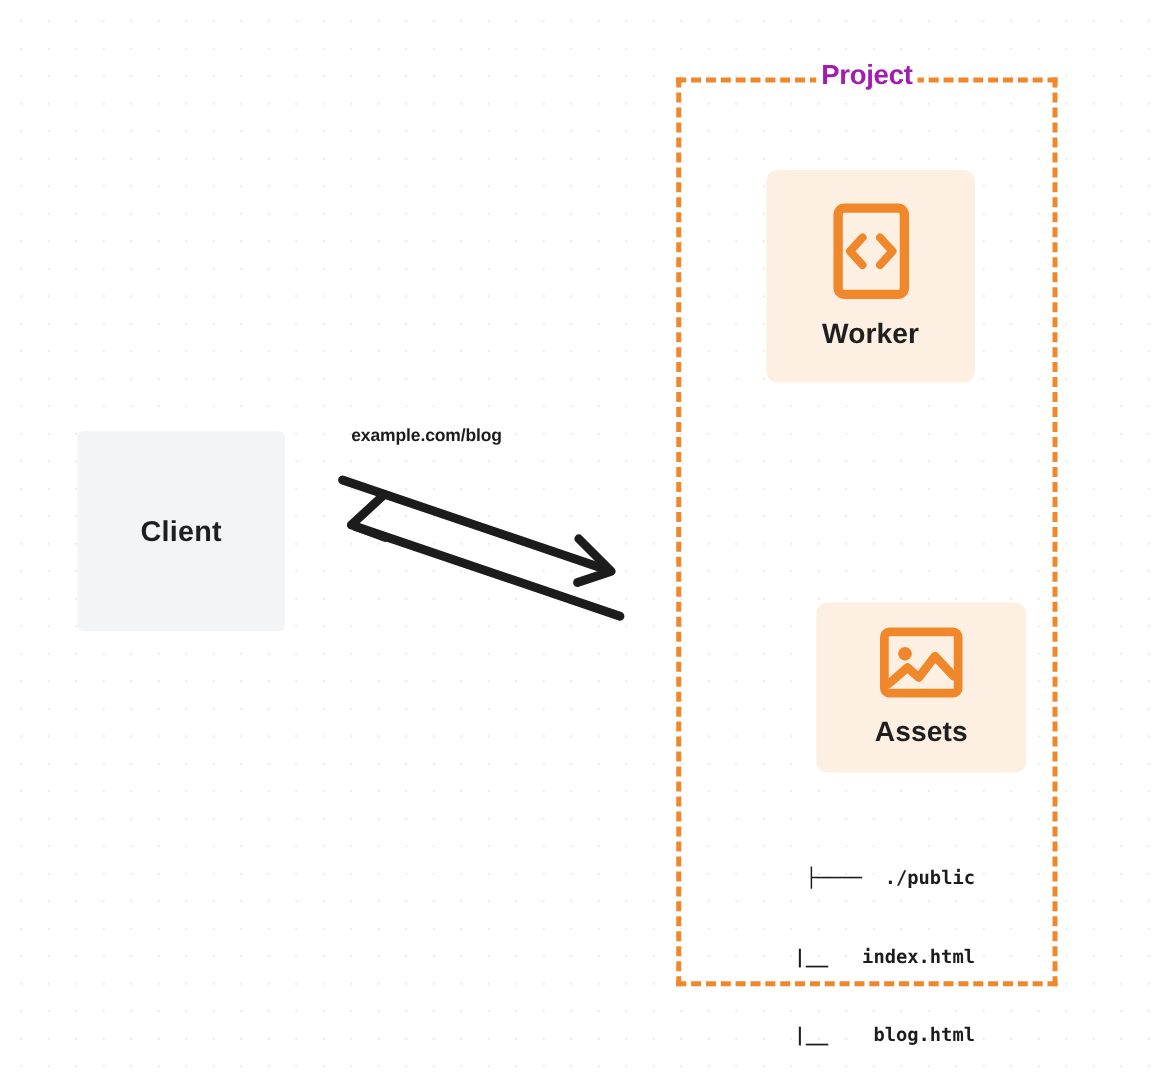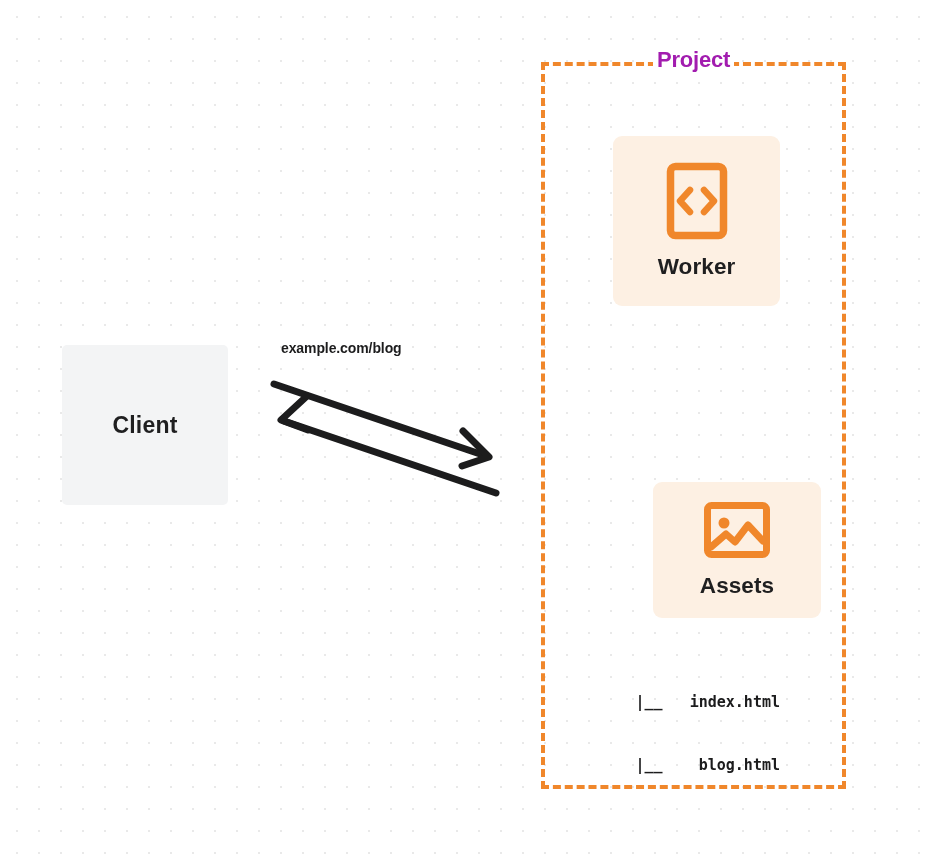--- a/index.html
+++ b/index.html
@@ -176,16 +176,17 @@
     <svg width="68" height="58" viewBox="0 0 68 58">
       <rect x="4.5" y="4.5" width="59" height="49" rx="4" ry="4" fill="none" stroke="#f0872b" stroke-width="7"></rect>
       <circle cx="21" cy="22" r="5.5" fill="#f0872b"></circle>
       <polyline points="8,46 23,33 32,41 45,24 60,40" fill="none" stroke="#f0872b" stroke-width="7" stroke-linecap="round" stroke-linejoin="round"></polyline>
     </svg>
   </div>
   <div class="node-label">Assets</div>
 </div>
 
 <div id="assets-file-tree">
+  <div>├────  ./public</div>
   <div>    |__   index.html</div>
   <div>    |__    blog.html</div>
   
 </div>
 
 </body></html>

